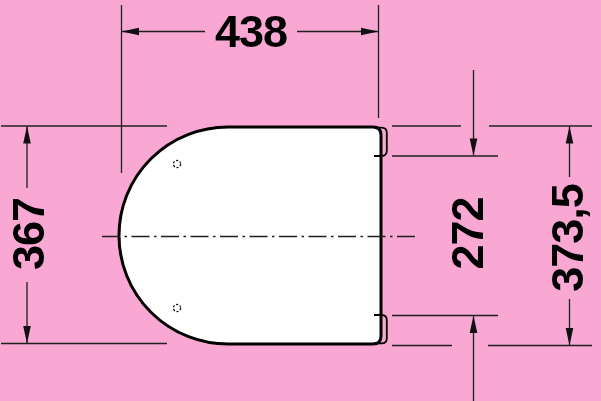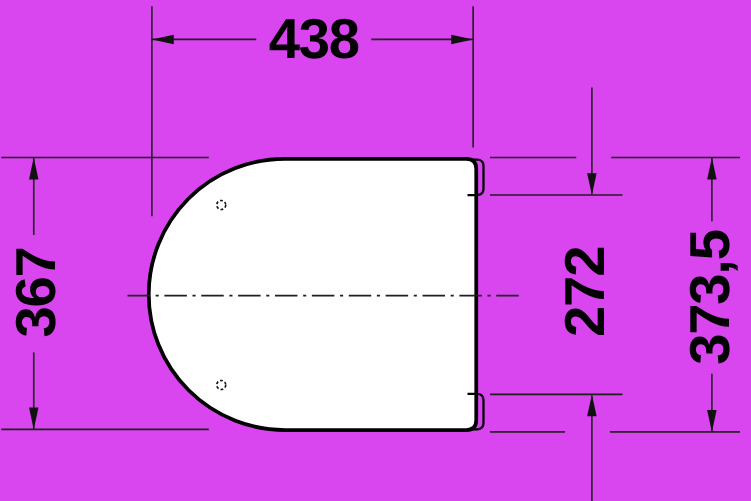--- a/index.html
+++ b/index.html
@@ -1,20 +1,20 @@
 <!DOCTYPE html>
 <html><head>
 <meta charset="utf-8">
 <style>
   html, body { margin: 0; padding: 0; background: #ffffff; }
   .canvas {
     position: relative;
     width: 601px;
     height: 401px;
-    background: #d946ef;
+    background: #f9a8d4;
     overflow: hidden;
     font-family: "Liberation Sans", sans-serif;
     text-align: center;
   }
   svg { display: block; }
   .outline      { fill: #ffffff; stroke: #000000; stroke-width: 3; stroke-linejoin: round; }
   .hinge        { fill: none;    stroke: #000000; stroke-width: 1.8; }
   .screw        { fill: none;    stroke: #111111; stroke-width: 1.3; stroke-dasharray: 2.2 1.7; }
   .centerline   { fill: none;    stroke: #1f1f1f; stroke-width: 1.3; stroke-dasharray: 18 4.5 2.5 4.5; }
   .thin         { fill: none;    stroke: #1f1f1f; stroke-width: 1.3; }

